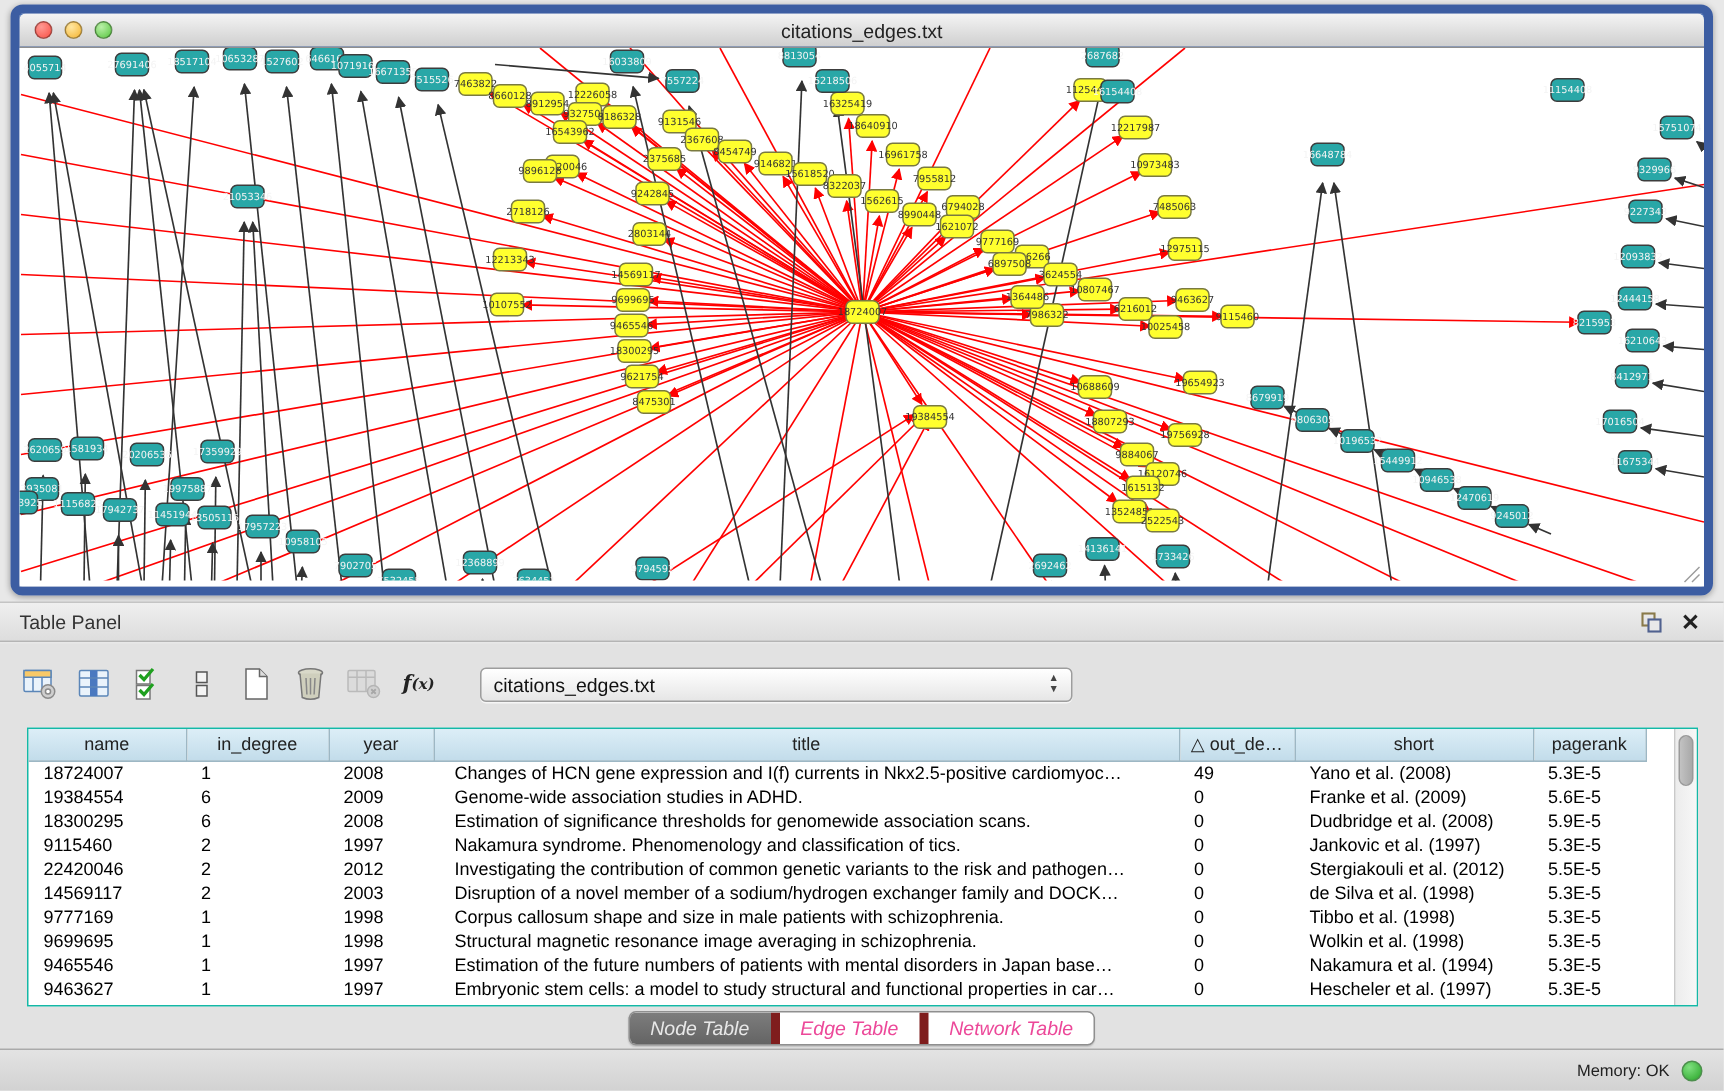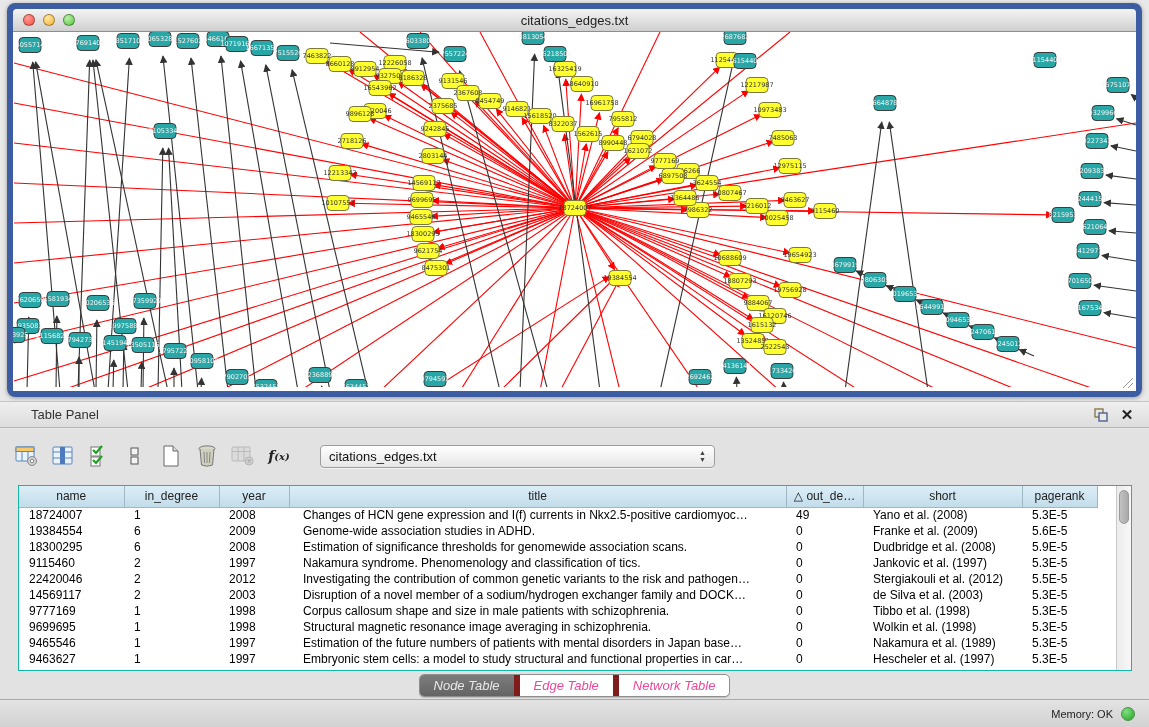--- a/index.html
+++ b/index.html
@@ -21,21 +21,21 @@
   .light.yellow { background:radial-gradient(circle at 35% 30%, #ffe7a3, #f5b32e); }
   .light.green { background:radial-gradient(circle at 35% 30%, #baf0a9, #57c53e); }
   .win-title { position:absolute; left:0; right:0; text-align:center; font-size:13px; color:#222; }
   .canvas { flex:1; position:relative; background:#fff; overflow:hidden; }
   .canvas svg.graph { position:absolute; left:0; top:0; }
   .grip { position:absolute; right:2px; bottom:2px; }
 
   
   .panel-header { position:absolute; left:0; top:401px; width:1149px; height:27px;
     background:linear-gradient(#efefef,#dddddd); border-top:1px solid #c4c4c4;
-    border-bottom:1px solid #b4b4b4; display:flex; align-items:center;padding-left:18px; }
+    border-bottom:1px solid #b4b4b4; display:flex; align-items:center; }
   .panel-title { font-size:13px; color:#333; padding-left:13px; flex:1; }
   .float-btn, .close-btn { width:20px; height:18px; display:flex; align-items:center;
     justify-content:center; margin-right:6px; cursor:default; }
   .close-btn { font-size:15px; font-weight:bold; color:#222; margin-right:12px; }
 
   .panel-body { position:absolute; left:0; top:429px; width:1149px; height:270px;
     background:#e2e2e2; }
 
   .toolbar { position:absolute; left:14px; top:12px; height:30px; display:flex; align-items:center; gap:10px; }
   .tool { width:26px; height:26px; display:flex; align-items:center; justify-content:center; }
@@ -642,21 +642,21 @@
               <td>0</td>
               <td>Stergiakouli et al. (2012)</td>
               <td>5.5E-5</td>
             </tr>
             <tr>
               <td>14569117</td>
               <td>2</td>
               <td>2003</td>
               <td class="title-cell">Disruption of a novel member of a sodium/hydrogen exchanger family and DOCK…</td>
               <td>0</td>
-              <td>de Silva et al. (2003)</td>
+              <td>de Silva et al. (1998)</td>
               <td>5.3E-5</td>
             </tr>
             <tr>
               <td>9777169</td>
               <td>1</td>
               <td>1998</td>
               <td class="title-cell">Corpus callosum shape and size in male patients with schizophrenia.</td>
               <td>0</td>
               <td>Tibbo et al. (1998)</td>
               <td>5.3E-5</td>
@@ -669,21 +669,21 @@
               <td>0</td>
               <td>Wolkin et al. (1998)</td>
               <td>5.3E-5</td>
             </tr>
             <tr>
               <td>9465546</td>
               <td>1</td>
               <td>1997</td>
               <td class="title-cell">Estimation of the future numbers of patients with mental disorders in Japan base…</td>
               <td>0</td>
-              <td>Nakamura et al. (1989)</td>
+              <td>Nakamura et al. (1994)</td>
               <td>5.3E-5</td>
             </tr>
             <tr>
               <td>9463627</td>
               <td>1</td>
               <td>1997</td>
               <td class="title-cell">Embryonic stem cells: a model to study structural and functional properties in car…</td>
               <td>0</td>
               <td>Hescheler et al. (1997)</td>
               <td>5.3E-5</td>

